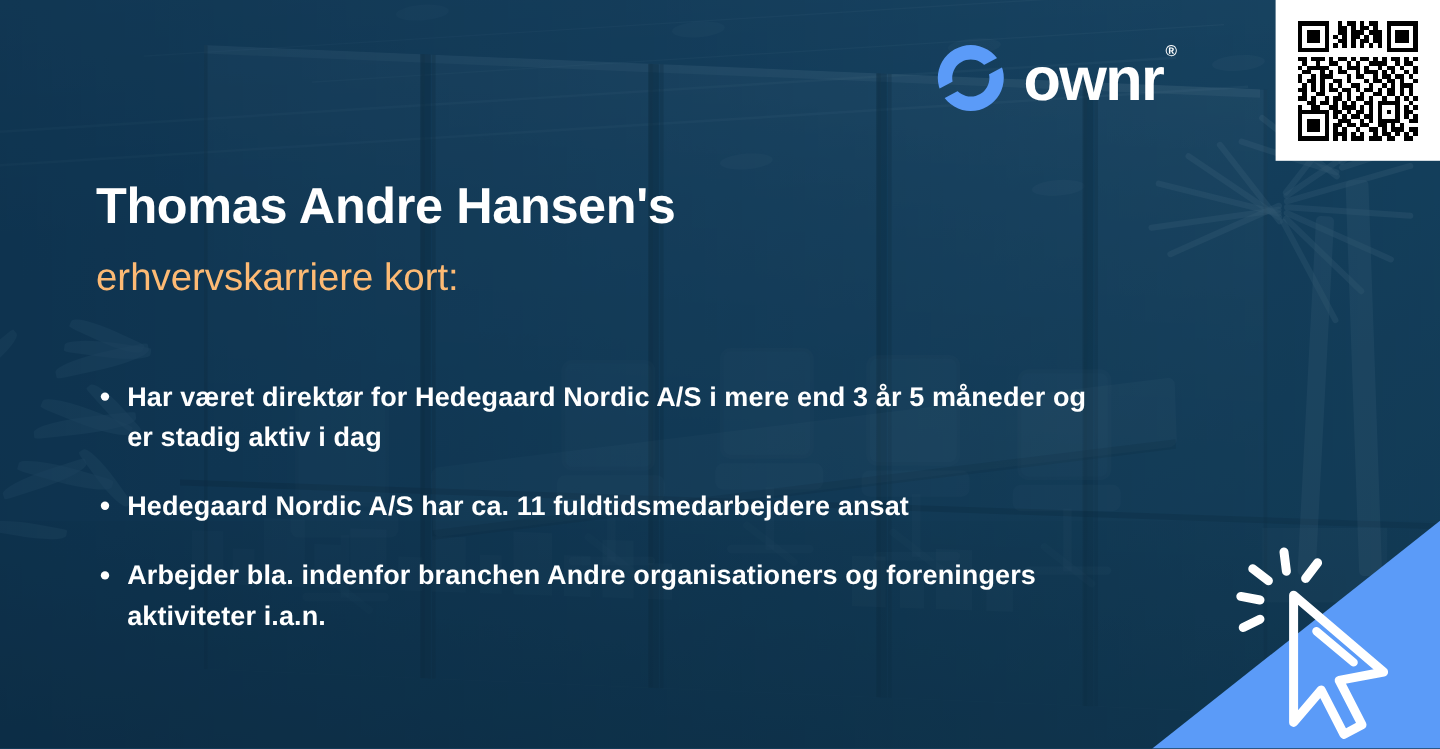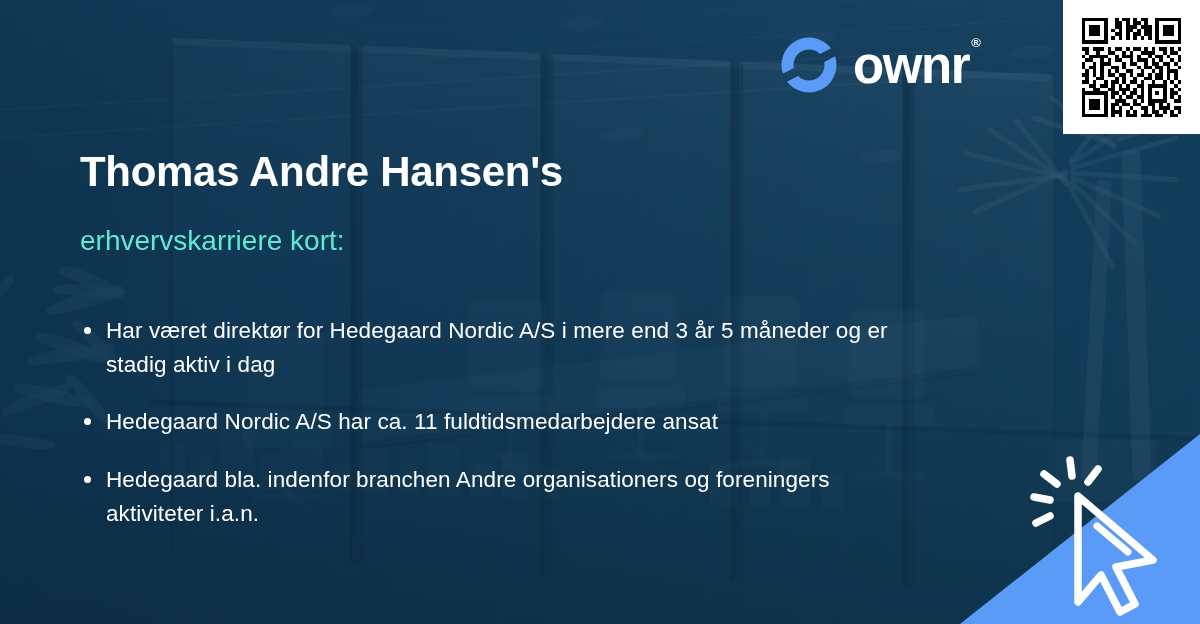--- a/index.html
+++ b/index.html
@@ -268,41 +268,41 @@
   }
   .headline {
     color: #ffffff;
     font-size: 42px;
     font-weight: 700;
     line-height: 1.14;
     letter-spacing: -0.3px;
     margin: 0;
   }
   .subline {
-    color: #5eead4;
-    font-size: 28px;
+    color: #fdba74;
+    font-size: 32px;
     font-weight: 400;
     line-height: 1.2;
     letter-spacing: 0;
-    margin: 28px 0 0 0;
+    margin: 16px 0 0 0;
   }
   .bullets {
     position: absolute;
     left: 84px; top: 314px;
     width: 830px;
     list-style: none;
     margin: 0;
     padding: 0;
     z-index: 5;
   }
   .bullets li {
     position: relative;
     color: #ffffff;
     font-size: 22.5px;
-    font-weight: 400;
+    font-weight: 700;
     line-height: 1.52;
     padding-left: 22px;
     margin-bottom: 23px;
     letter-spacing: 0.1px;
   }
   .bullets li:last-child { margin-bottom: 0; }
   .bullets li::before {
     content: "";
     position: absolute;
     left: 0; top: 13px;
@@ -701,21 +701,21 @@
   </div>
 
   <div class="content">
     <h1 class="headline">Thomas Andre Hansen's</h1>
     <div class="subline">erhvervskarriere kort:</div>
   </div>
 
   <ul class="bullets">
     <li>Har været direktør for Hedegaard Nordic A/S i mere end 3 år 5 måneder og er stadig aktiv i dag</li>
     <li>Hedegaard Nordic A/S har ca. 11 fuldtidsmedarbejdere ansat</li>
-    <li>Hedegaard bla. indenfor branchen Andre organisationers og foreningers aktiviteter i.a.n.</li>
+    <li>Arbejder bla. indenfor branchen Andre organisationers og foreningers aktiviteter i.a.n.</li>
   </ul>
 
   <div class="corner">
     <svg width="240" height="190" viewBox="0 0 240 190" aria-hidden="true">
       <polygon points="240,0 240,190 0,190" fill="#5b9bf8"></polygon>
       <g stroke="#ffffff" stroke-width="7.5" stroke-linecap="round" stroke-linejoin="round" fill="none">
 
         <path d="M118 62 L193 126 L156 133 L175 170 L160 178 L141 141 L118 168 Z"></path>
 
         <path d="M137 92 L168 118" stroke-width="7"></path>

